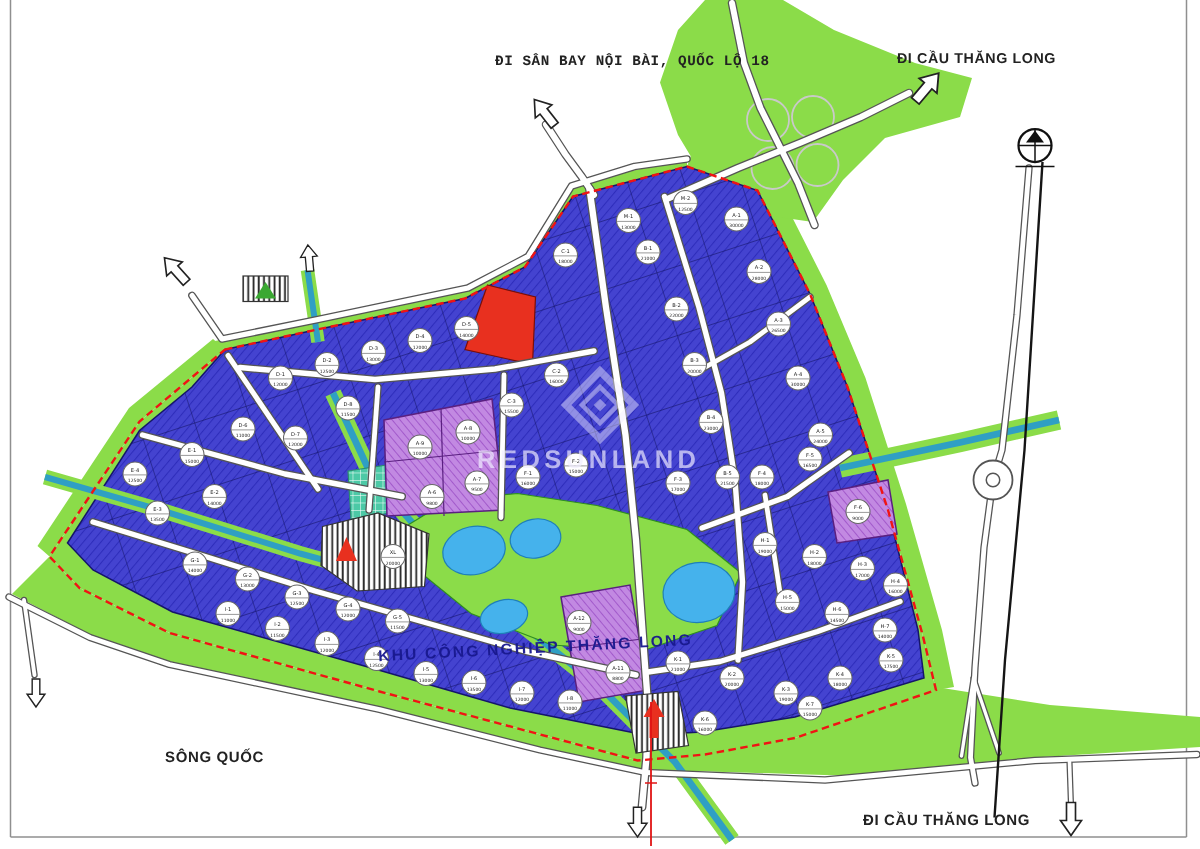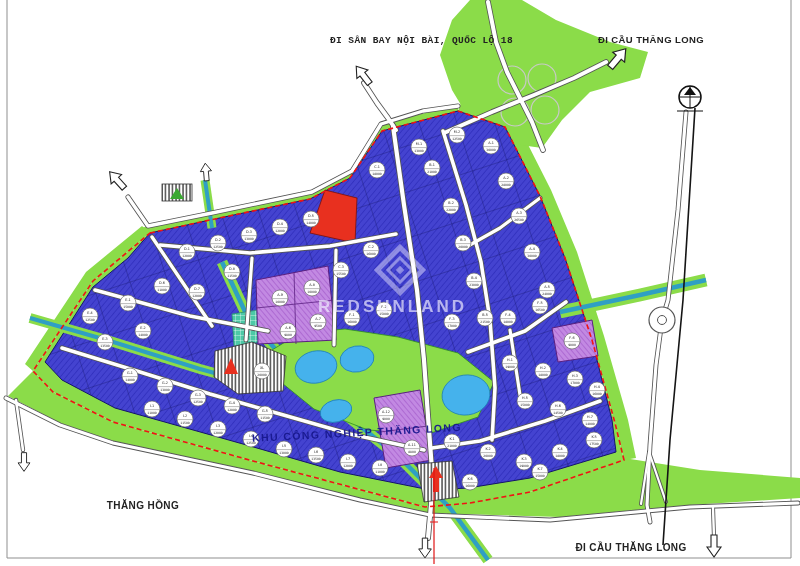--- a/index.html
+++ b/index.html
@@ -645,16 +645,16 @@
   <g transform="translate(34,26) rotate(45)" style="stroke:var(--watermark)" fill="none">
     <rect x="-16" y="-16" width="32" height="32" stroke-width="5"></rect>
     <rect x="-8.5" y="-8.5" width="17" height="17" stroke-width="3"></rect>
     <rect x="-3" y="-3" width="6" height="6" style="fill:var(--watermark)" stroke="none"></rect>
   </g>
 </svg>
 <div id="watermark">REDSUNLAND</div>
 
 <div class="lbl" id="lbl-airport" style="left:330px;top:35px;width:180px;font-family:Liberation Mono, monospace;">ĐI SÂN BAY NỘI BÀI, QUỐC LỘ 18</div>
 <div class="lbl" id="lbl-bridge-top" style="left:586px;top:34px;width:130px;">ĐI CẦU THĂNG LONG</div>
-<div class="lbl" id="lbl-river" style="left:93px;top:500px;width:100px;font-size:10px;">THĂNG HỒNG</div>
+<div class="lbl" id="lbl-river" style="left:93px;top:500px;width:100px;font-size:10px;">SÔNG QUỐC</div>
 <div class="lbl" id="lbl-bridge-bottom" style="left:556px;top:542px;width:150px;font-size:10px;">ĐI CẦU THĂNG LONG</div>
 <div class="lbl" id="lbl-park" style="left:252px;top:427px;width:185px;">KHU CÔNG NGHIỆP THĂNG LONG</div>
 </div>
 
 </body></html>

